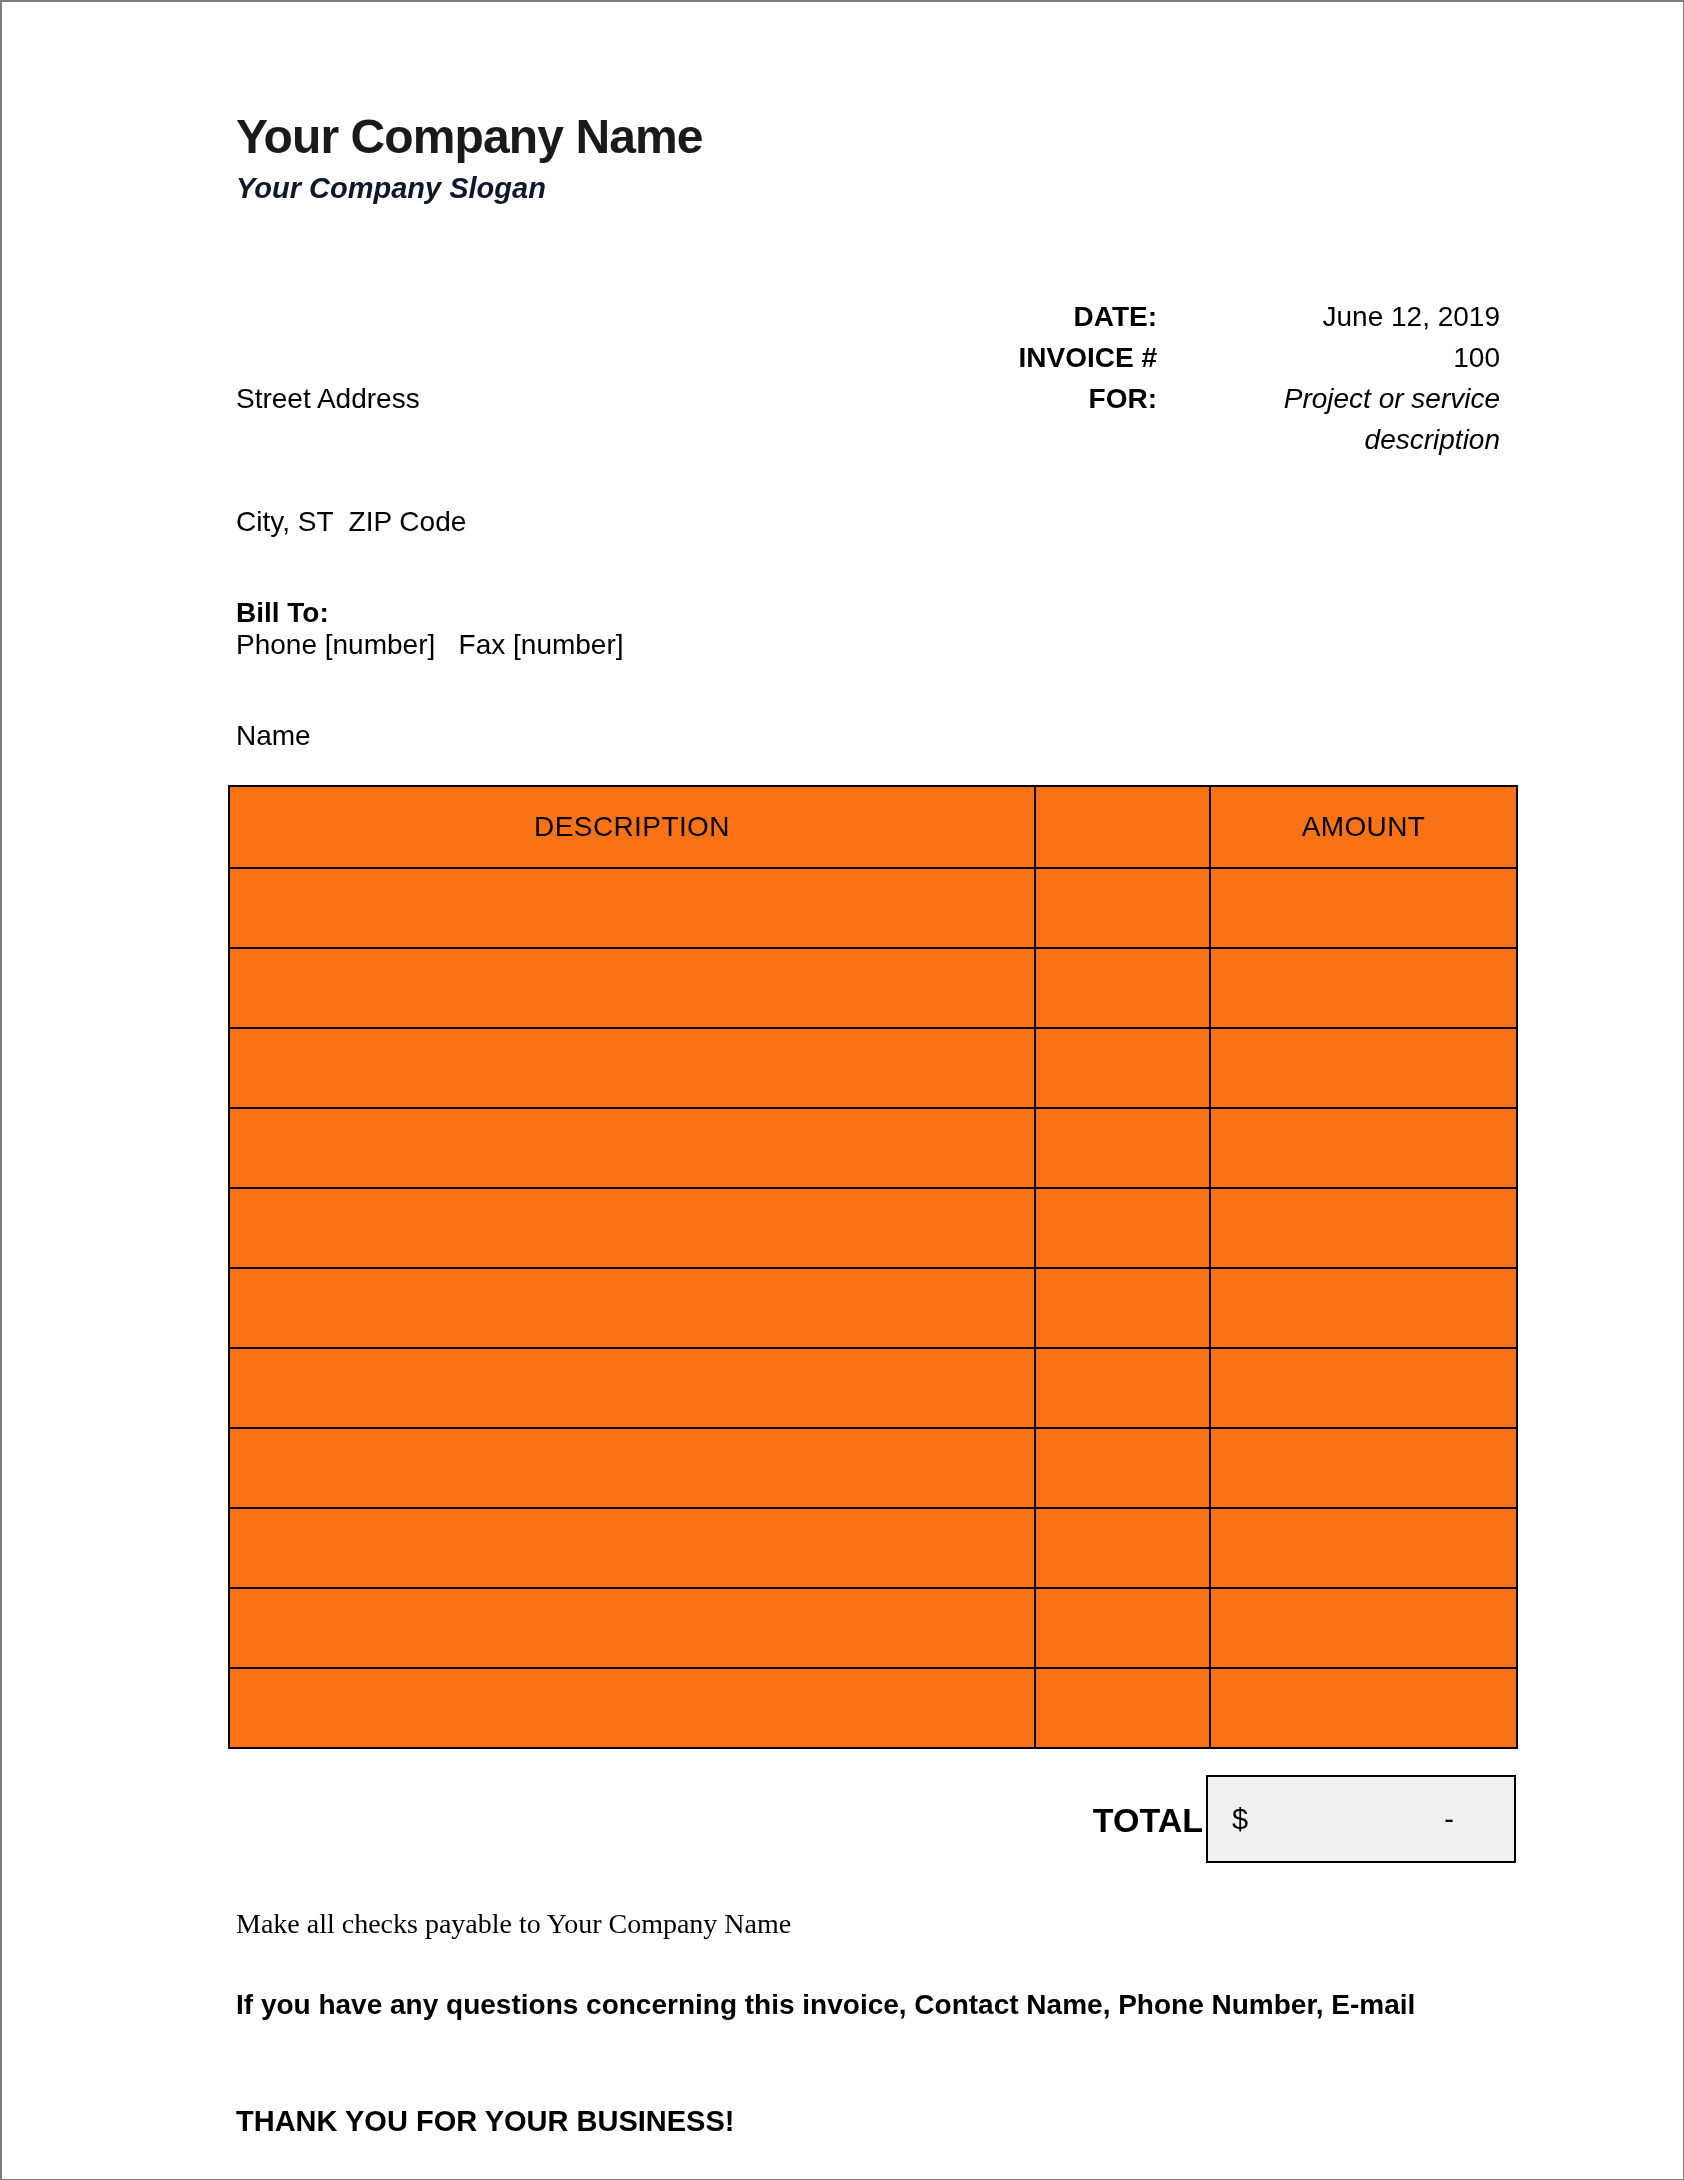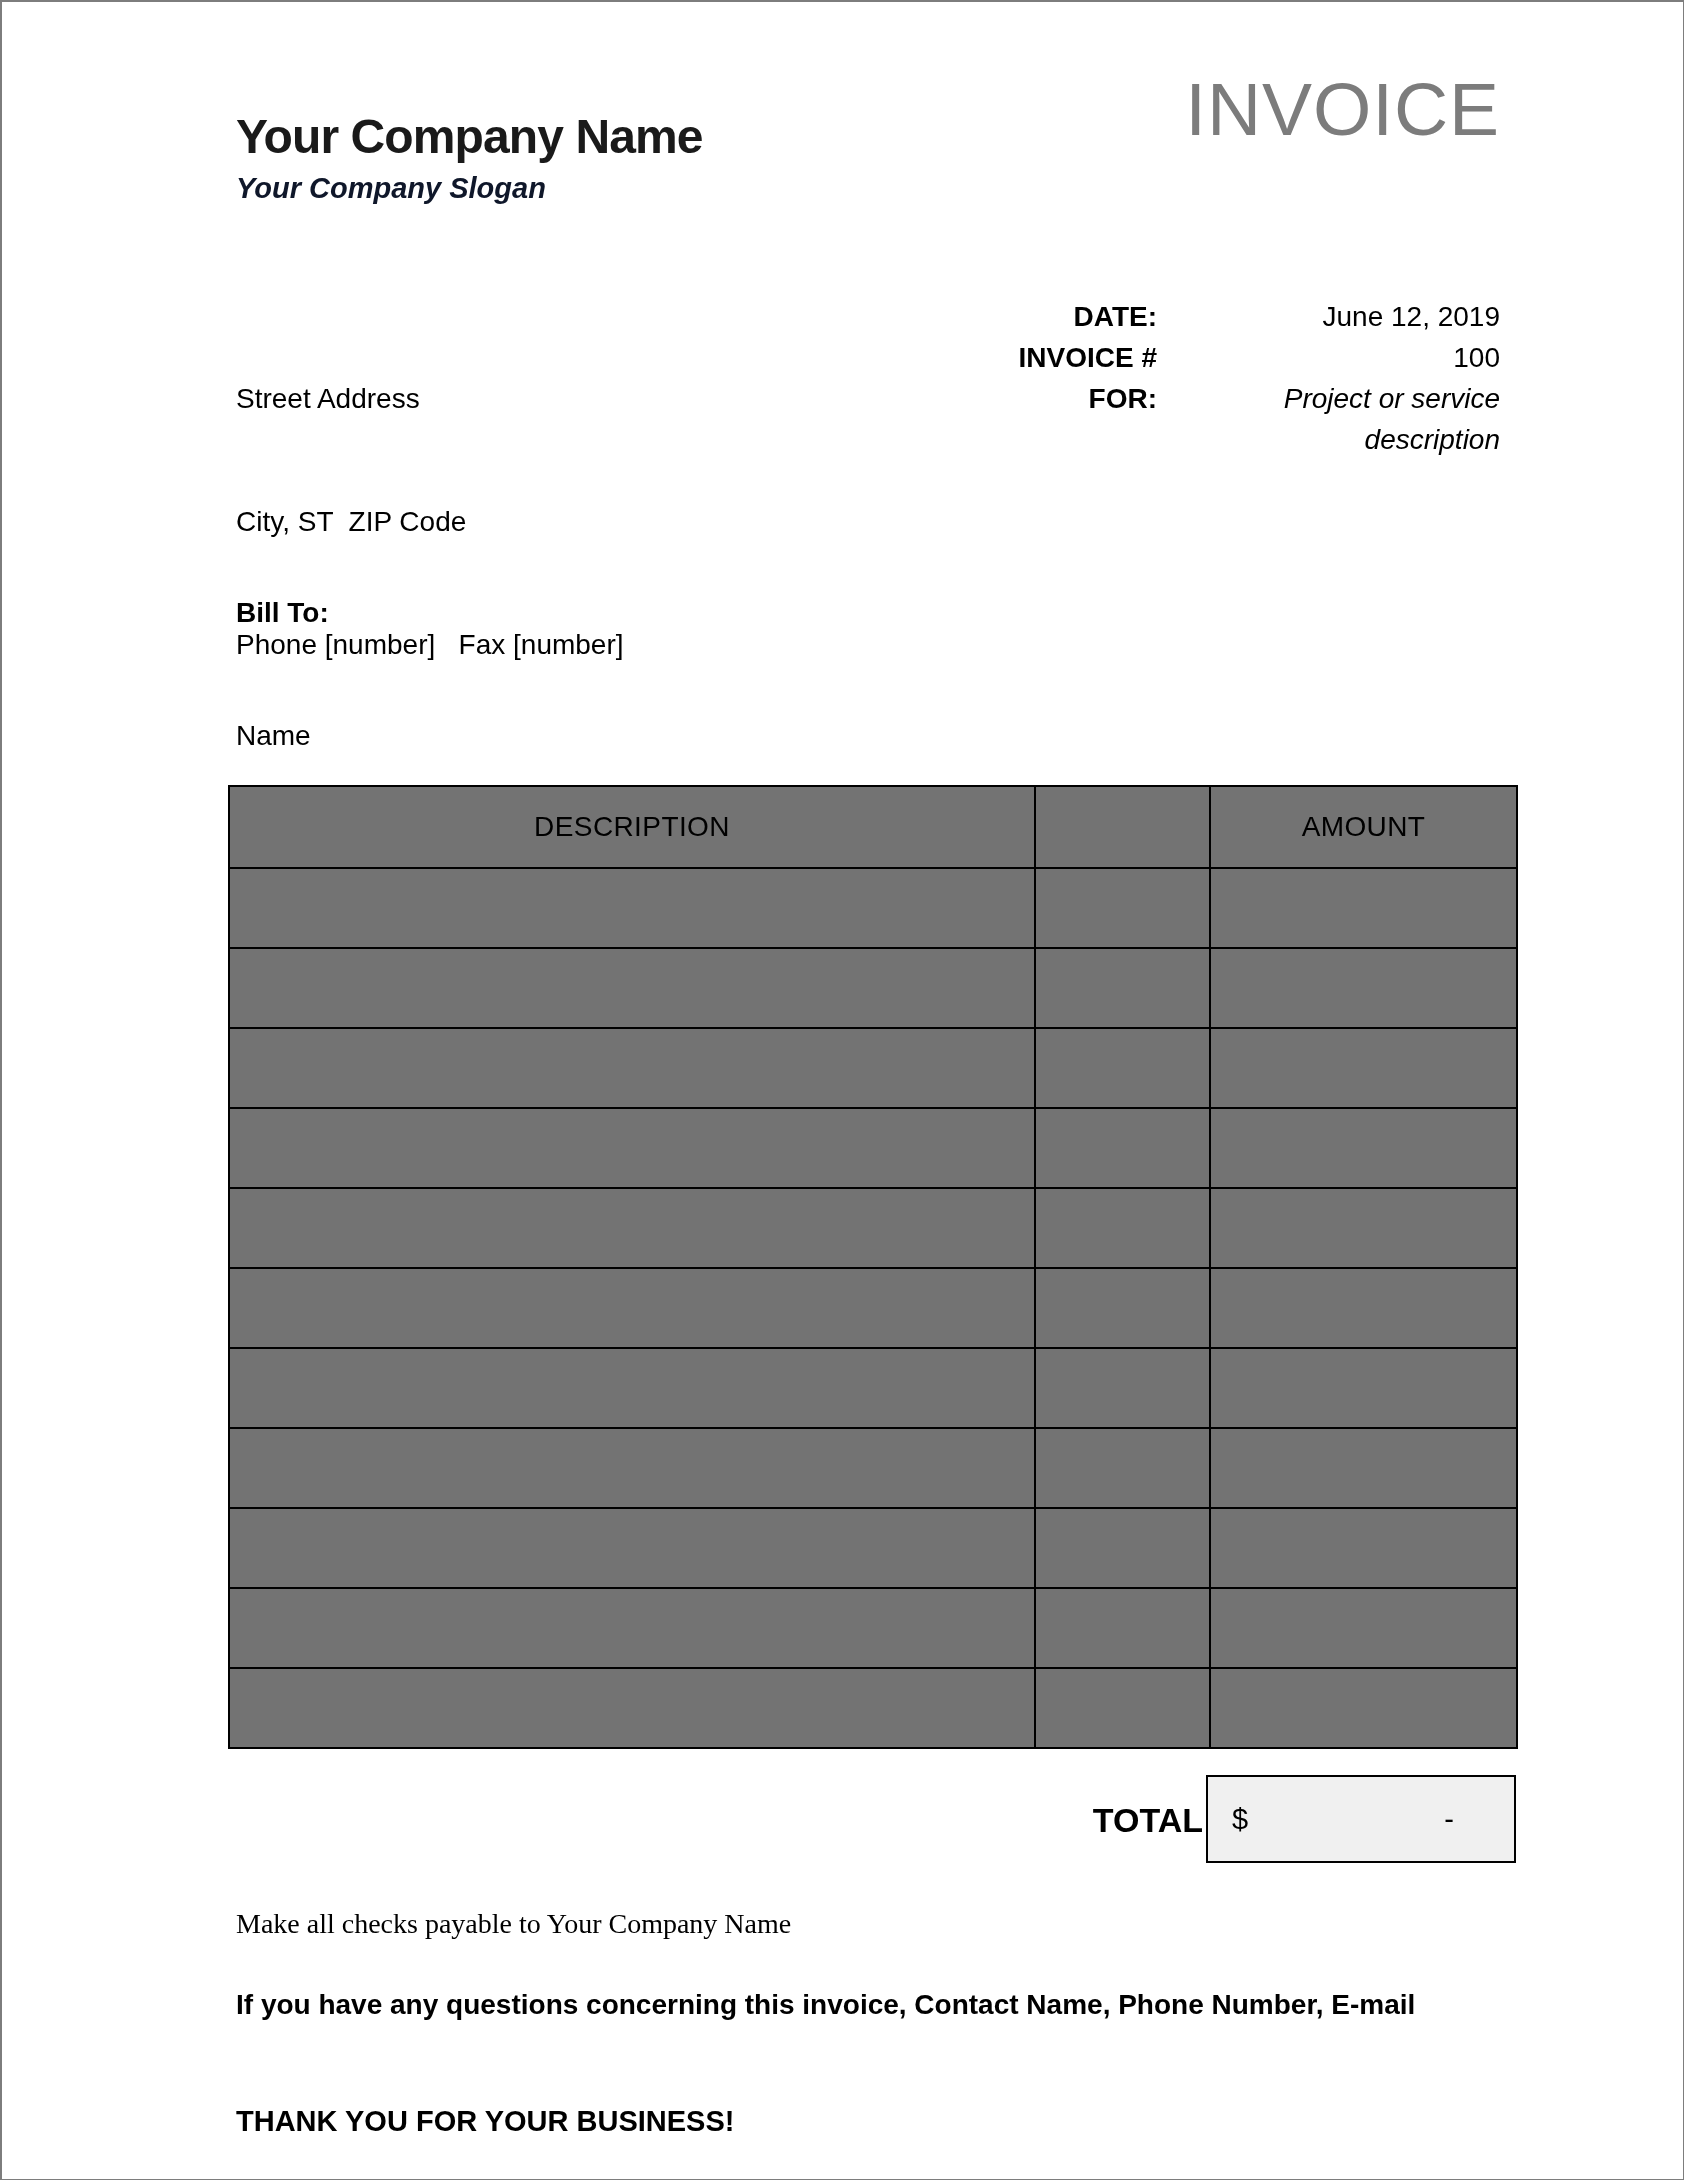--- a/index.html
+++ b/index.html
@@ -73,21 +73,21 @@
     position: absolute; left: 226px; top: 783px;
     width: 1288px;
     border-collapse: collapse;
     table-layout: fixed;
   }
   .items-table col.c-desc   { width: 806px; }
   .items-table col.c-mid    { width: 175px; }
   .items-table col.c-amount { width: 307px; }
   .items-table th, .items-table td {
     border: 2.6px solid #000000;
-    background: #737373;
+    background: #f97316;
   }
   .items-table th {
     height: 82px;
     font-size: 28px;
     font-weight: normal;
     text-align: center;
     vertical-align: middle;
     letter-spacing: 0.4px;
   }
   .items-table td { height: 80px; }
@@ -130,21 +130,20 @@
 </style>
 </head>
 <body>
 
 <div class="page">
 
   <div class="company-block">
     <div class="company-name">Your Company Name</div>
     <div class="company-slogan">Your Company Slogan</div>
   </div>
-  <div class="invoice-title">INVOICE</div>
 
   <div class="company-address">
     <div>Street Address</div>
     <div>City, ST  ZIP Code</div>
     <div>Phone [number]   Fax [number]</div>
   </div>
 
   <div class="meta-block">
     <div class="meta-row">
       <span class="meta-label">DATE:</span>

